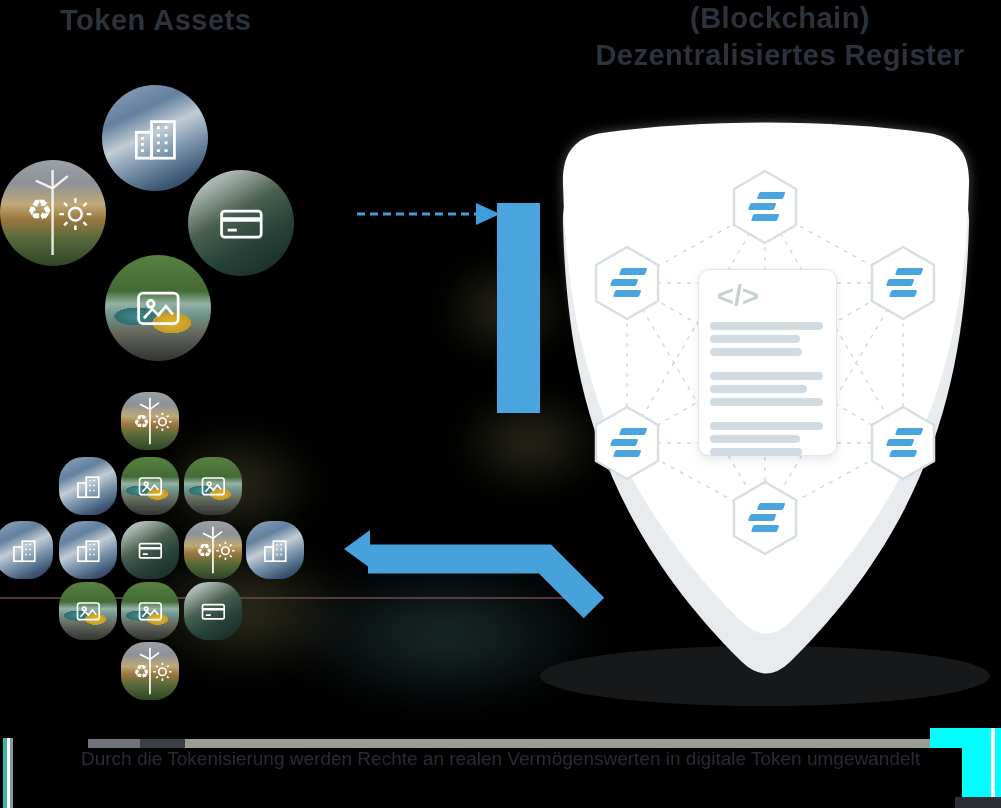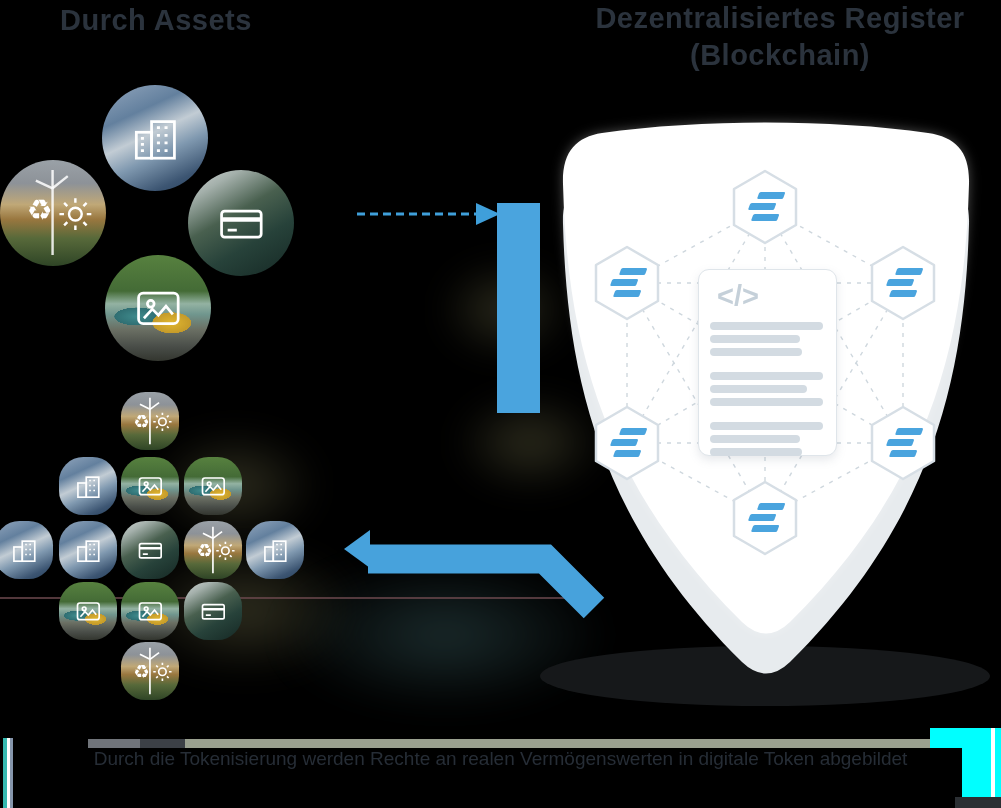--- a/index.html
+++ b/index.html
@@ -55,24 +55,24 @@
 </head>
 <body>
 
 <div class="abs blob b-olive" style="left:440px;top:262px;width:130px;height:95px;"></div>
 <div class="abs blob b-olive" style="left:455px;top:395px;width:150px;height:95px;"></div>
 <div class="abs blob b-olive" style="left:150px;top:430px;width:170px;height:110px;"></div>
 <div class="abs blob b-olive" style="left:130px;top:545px;width:230px;height:130px;"></div>
 <div class="abs blob b-teal" style="left:280px;top:560px;width:330px;height:150px;"></div>
 <div class="abs pink-line" style="left:0;top:597px;width:600px;"></div>
 
-<div class="abs title" id="left-title">Durch Assets</div>
+<div class="abs title" id="left-title">Token Assets</div>
 <div class="abs title" id="right-title">
+  <div>(Blockchain)</div>
   <div>Dezentralisiertes Register</div>
-  <div>(Blockchain)</div>
 </div>
 
 <div class="abs pcircle big ph-building" style="left:102px;top:85px;">
   <span class="pic">
     <svg viewBox="0 0 32 32" fill="none" stroke="#fff" stroke-width="1.8">
       <rect x="3.5" y="12" width="10" height="17"></rect>
       <rect x="13.5" y="5" width="15" height="24"></rect>
       <path d="M6.5 16h2M6.5 20h2M6.5 24h2M17 9h2M22 9h2M17 14h2M22 14h2M17 19h2M22 19h2M17 24h2M22 24h2"></path>
     </svg>
   </span>
@@ -290,21 +290,21 @@
       <div class="bar w4"></div>
       <div class="bar w1"></div>
     <div class="gap"></div>
     <div class="bar w1"></div>
       <div class="bar w2"></div>
       <div class="bar w3"></div>
   </div>
 </div>
 
 <div class="abs" id="caption">
-  <div>Durch die Tokenisierung werden Rechte an realen Vermögenswerten in digitale Token abgebildet</div>
+  <div>Durch die Tokenisierung werden Rechte an realen Vermögenswerten in digitale Token umgewandelt</div>
 </div>
 
 <div class="abs olive-band" style="left:185px;top:739px;width:745px;height:9px;"></div>
 <div class="abs" style="left:88px;top:739px;width:52px;height:9px;background:#70747a;"></div>
 <div class="abs" style="left:140px;top:739px;width:45px;height:9px;background:#3c4046;"></div>
 <div class="abs cyan" style="left:930px;top:728px;width:71px;height:20px;"></div>
 <div class="abs cyan" style="left:962px;top:748px;width:39px;height:49px;"></div>
 <div class="abs" style="left:991px;top:728px;width:4px;height:69px;background:#fff;"></div>
 <div class="abs" style="left:955px;top:797px;width:46px;height:11px;background:#2b2f33;"></div>
 <div class="abs edge-stripe" style="left:3px;top:738px;height:70px;background:#35b8b0;"></div>

